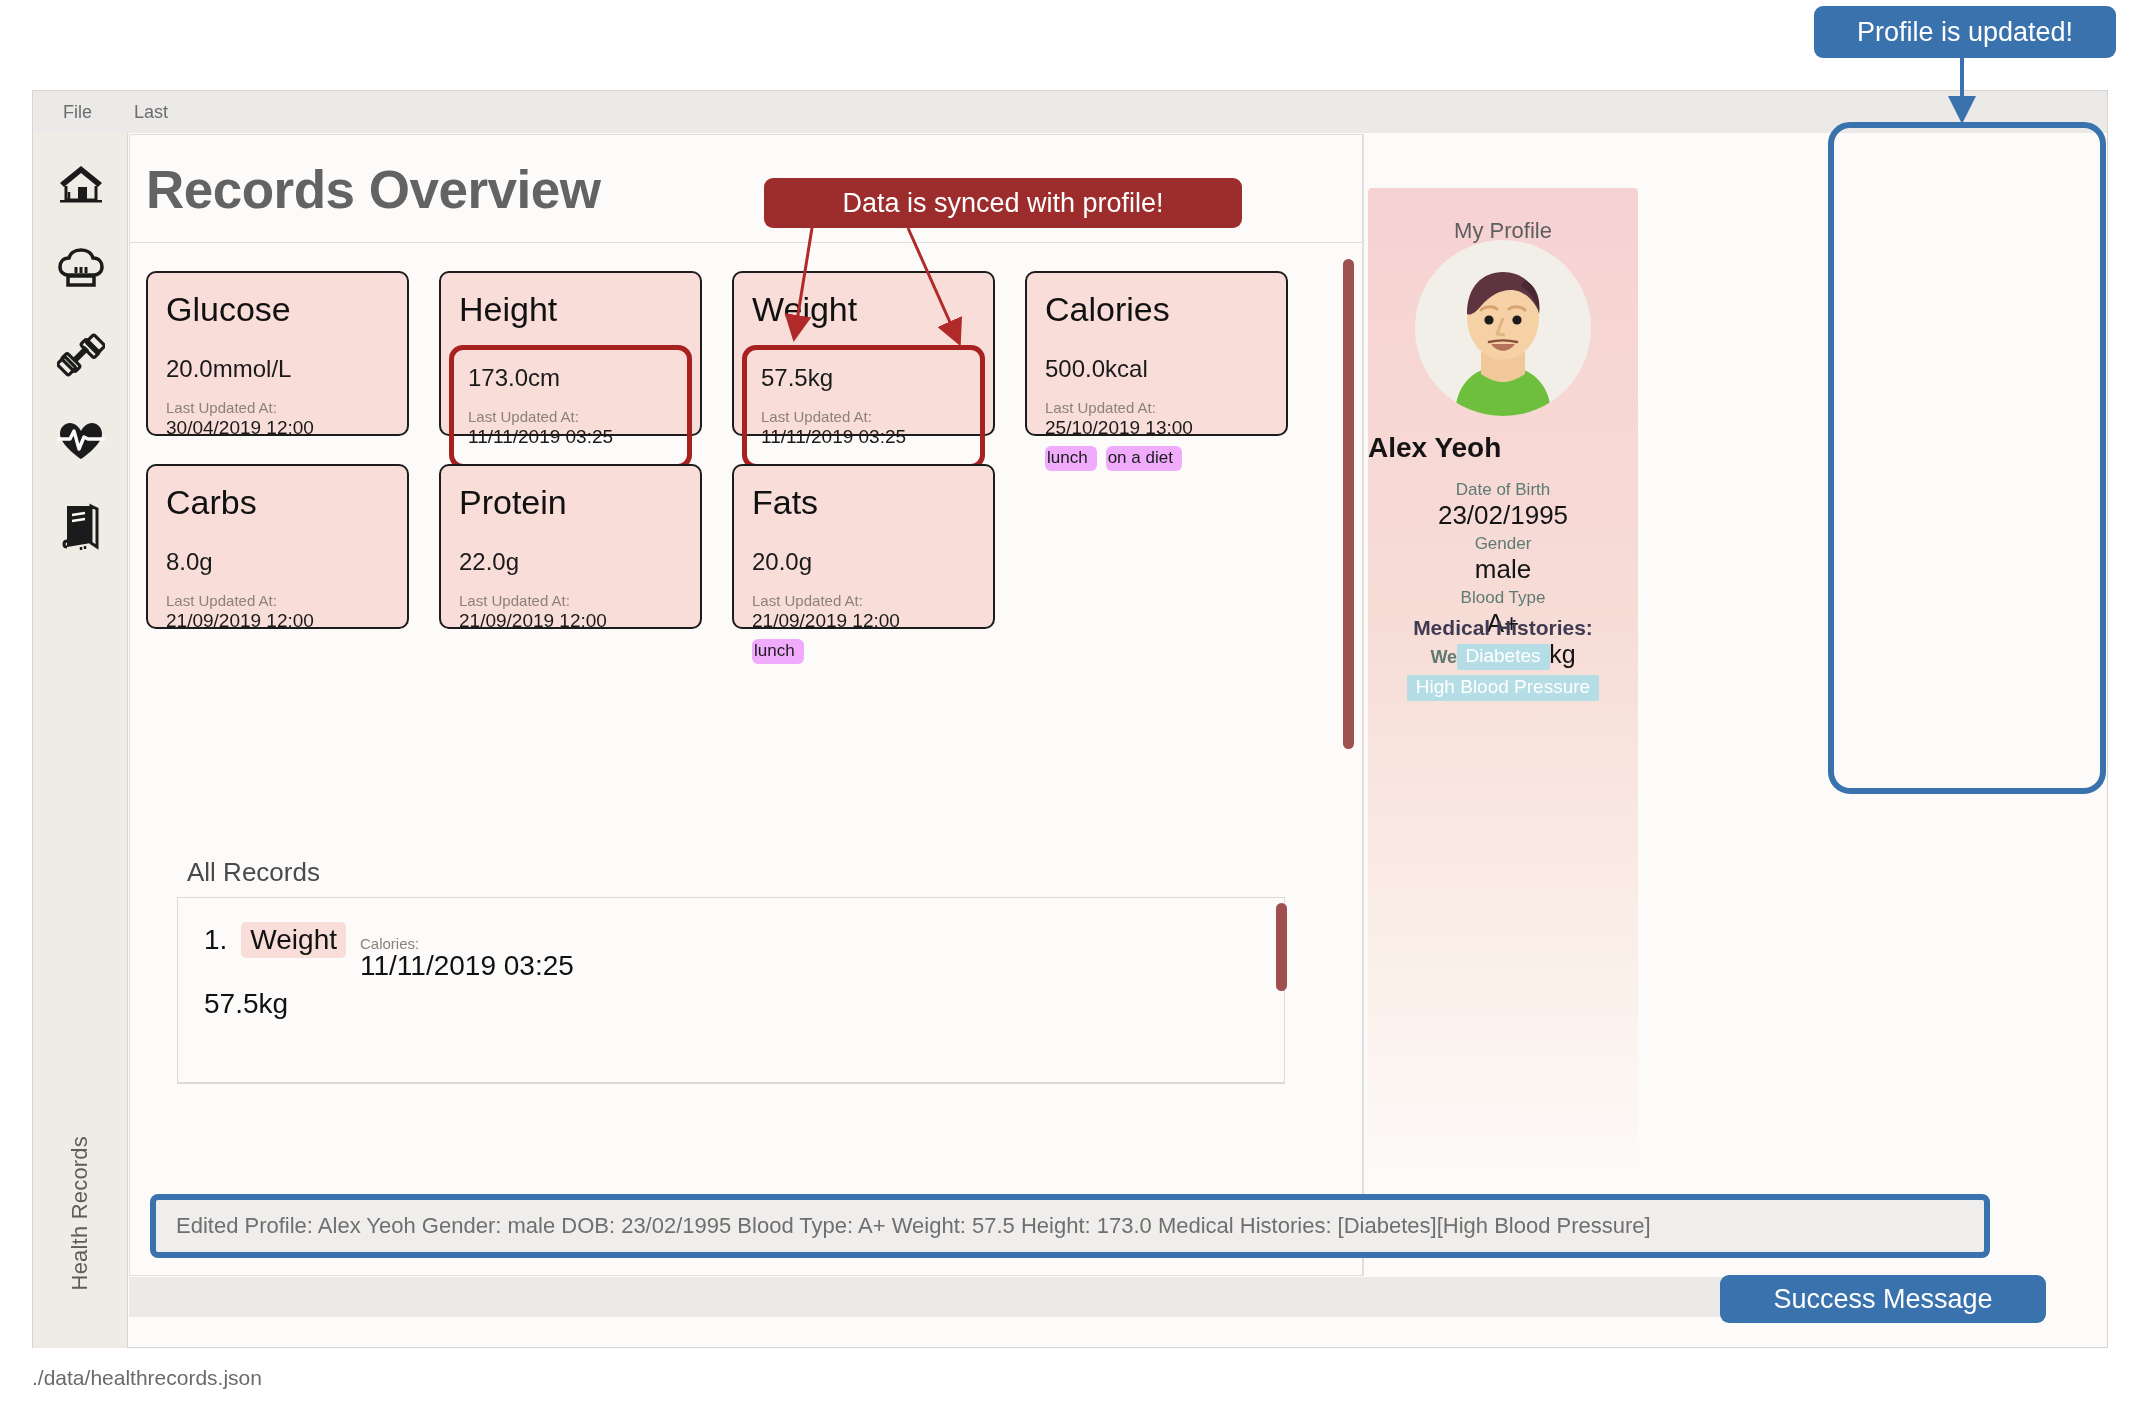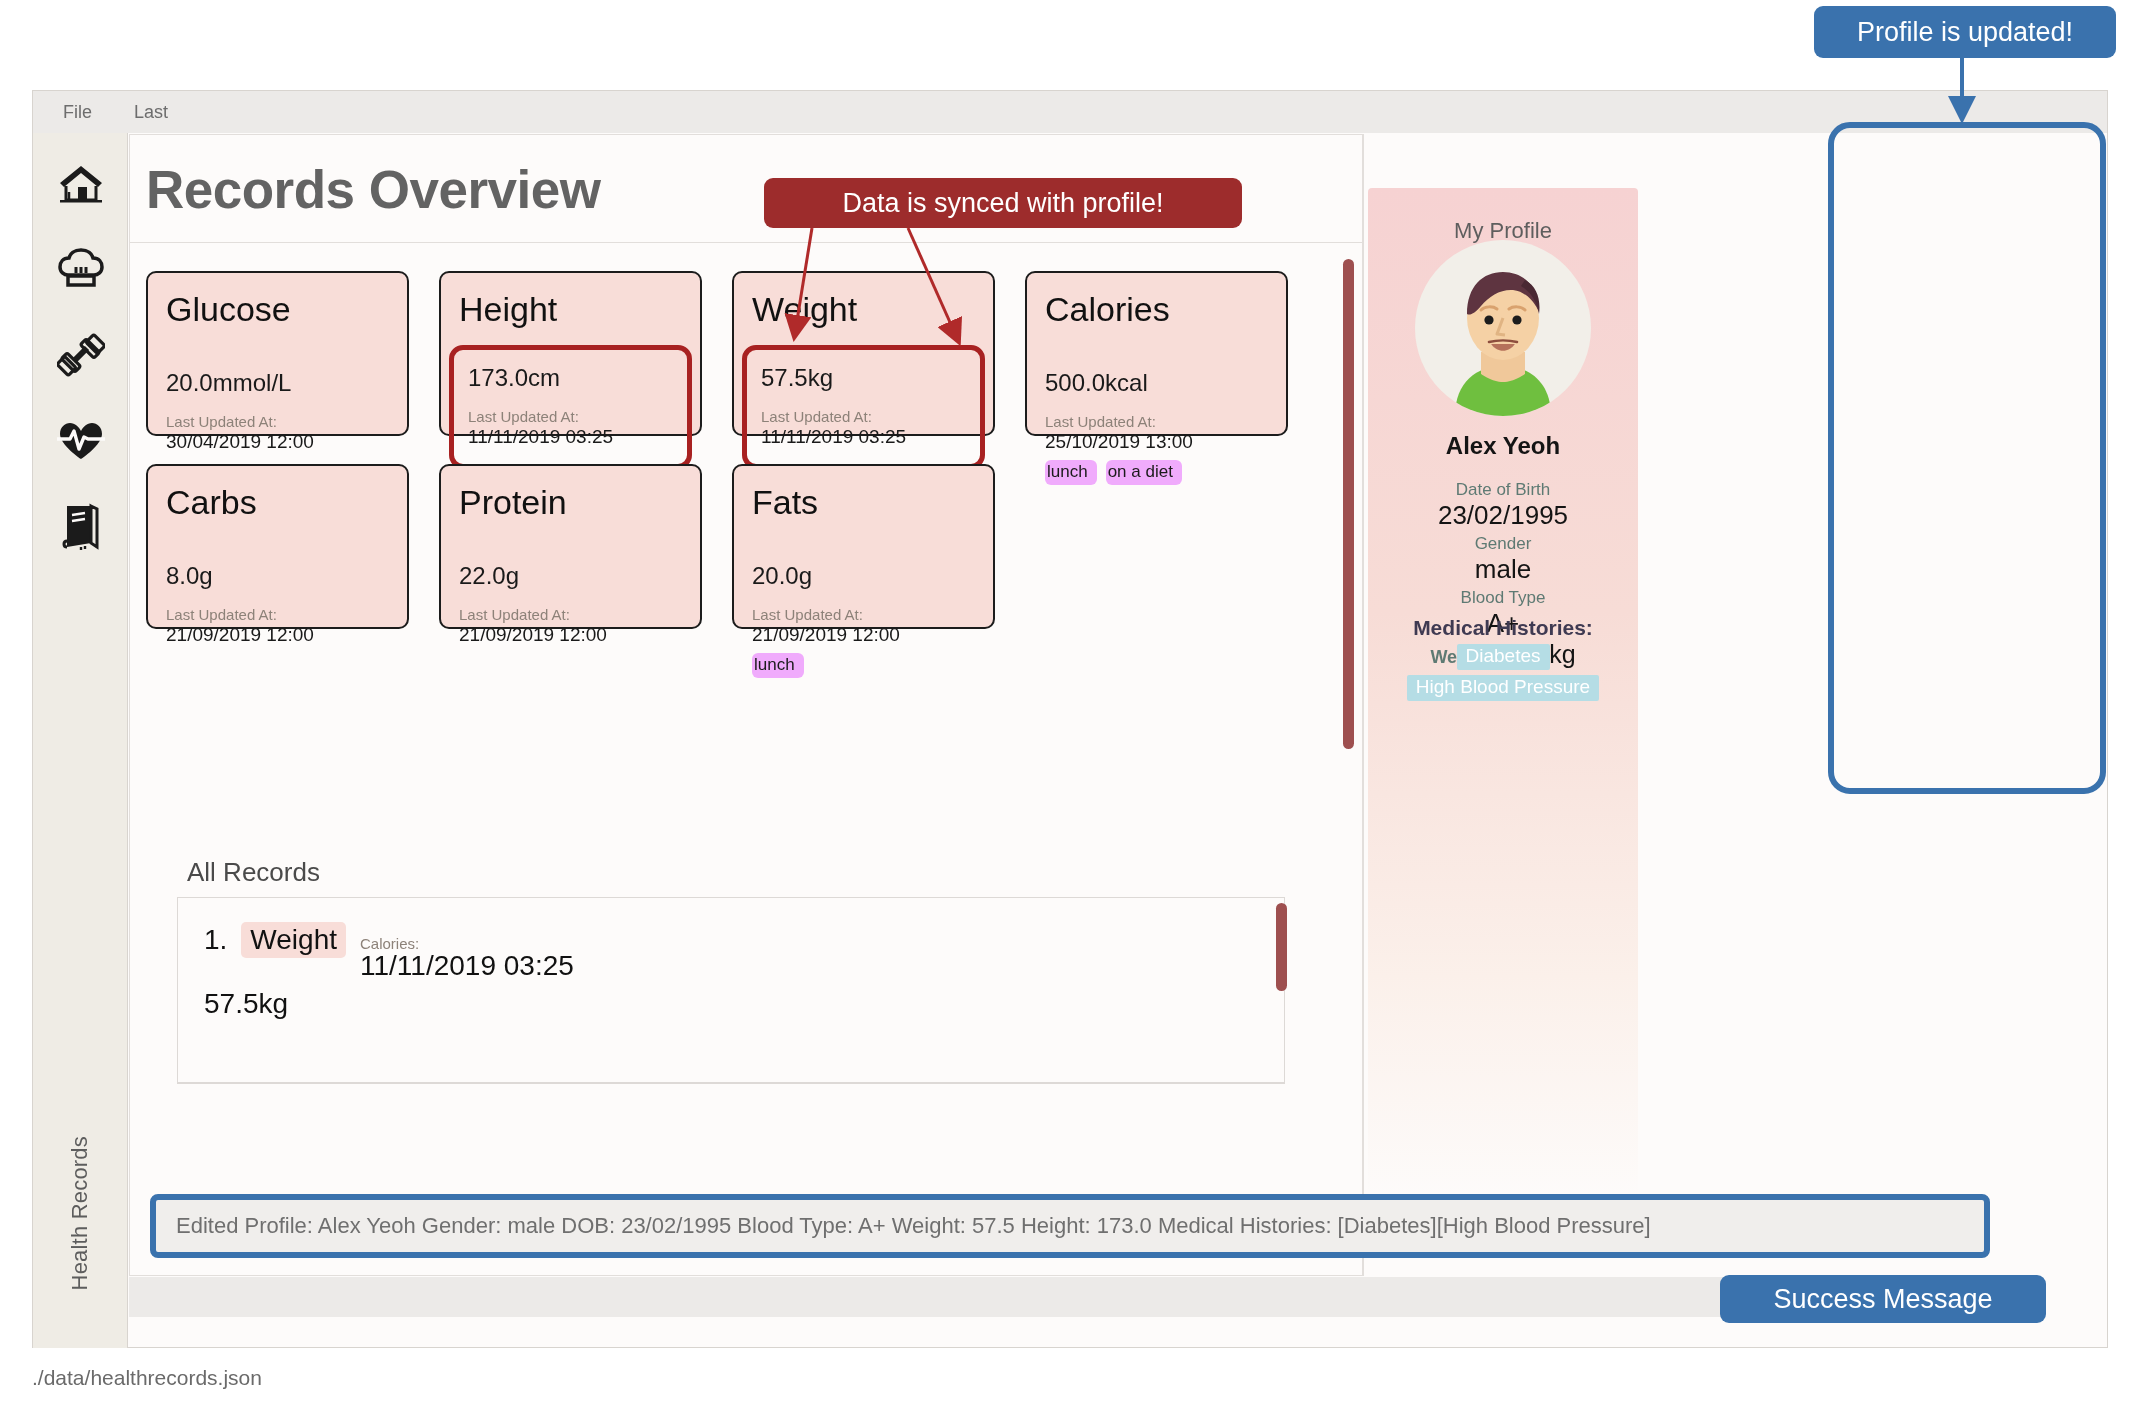--- a/index.html
+++ b/index.html
@@ -82,21 +82,21 @@
   }
   .card {
     position: relative;
     width: 263px; height: 165px;
     background: #f8ddd8;
     border: 2px solid #1c1c1c;
     border-radius: 10px;
     padding: 18px 18px 0 18px;
   }
   .card-title { font-size: 34px; color: #111; line-height: 1.1; }
-  .card-body { position: absolute; left: 18px; top: 96px; right: 14px; }
+  .card-body { position: absolute; left: 18px; top: 82px; right: 14px; }
   .card-value { font-size: 24px; color: #1a1a1a; }
   .card-lu-label { font-size: 15px; color: #8d8279; margin-top: 16px; }
   .card-lu-date { font-size: 19px; color: #1a1a1a; margin-top: 1px; }
   .tag-row { display: flex; gap: 9px; margin-top: 7px; flex-wrap: wrap; }
   .tag {
     background: #f0abfc; color: #1b1b1b;
     font-size: 17px; border-radius: 6px; padding: 2px 9px 3px 2px;
   }
   
   .card.highlighted .card-body {
@@ -169,21 +169,21 @@
   .profile-title {
     position: absolute; left: 0; top: 14px; width: 100%;
     text-align: center; font-size: 22px; color: #5e5e5e; margin-top: 16px;
   }
   .avatar-wrap {
     position: absolute; left: 50%; top: 52px; transform: translateX(-50%);
     width: 176px; height: 176px;
   }
   .profile-name {
     position: absolute; left: 0; top: 244px; width: 100%;
-    text-align: center; font-size: 24px; font-weight: bold; color: #141414;
+    text-align: left; font-size: 28px; font-weight: bold; color: #141414;
   }
   .pf-row { position: absolute; left: 0; width: 100%; text-align: center; }
   .pf-label { font-size: 17px; color: #5e7a73; }
   .pf-value { font-size: 26px; color: #141414; font-weight: normal; }
   .pf-inline {
     position: absolute; left: 0; width: 100%;
     text-align: center; white-space: nowrap;
   }
   .pf-inline .pf-label { font-size: 18px; font-weight: bold; }
   .pf-inline .pf-value { font-size: 25px; }

